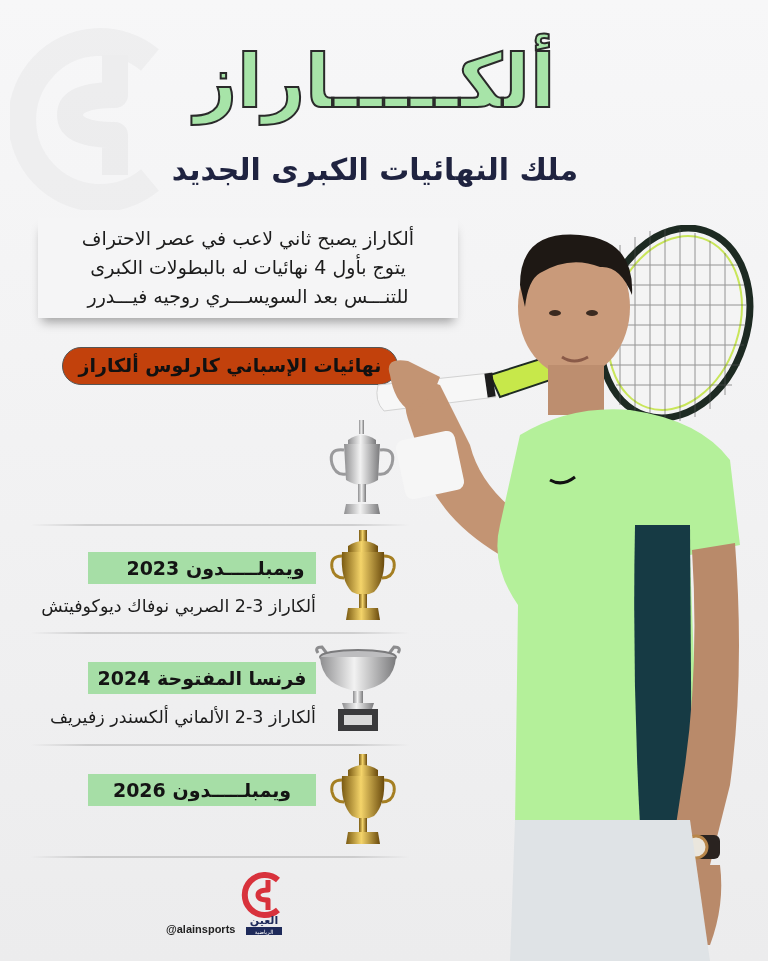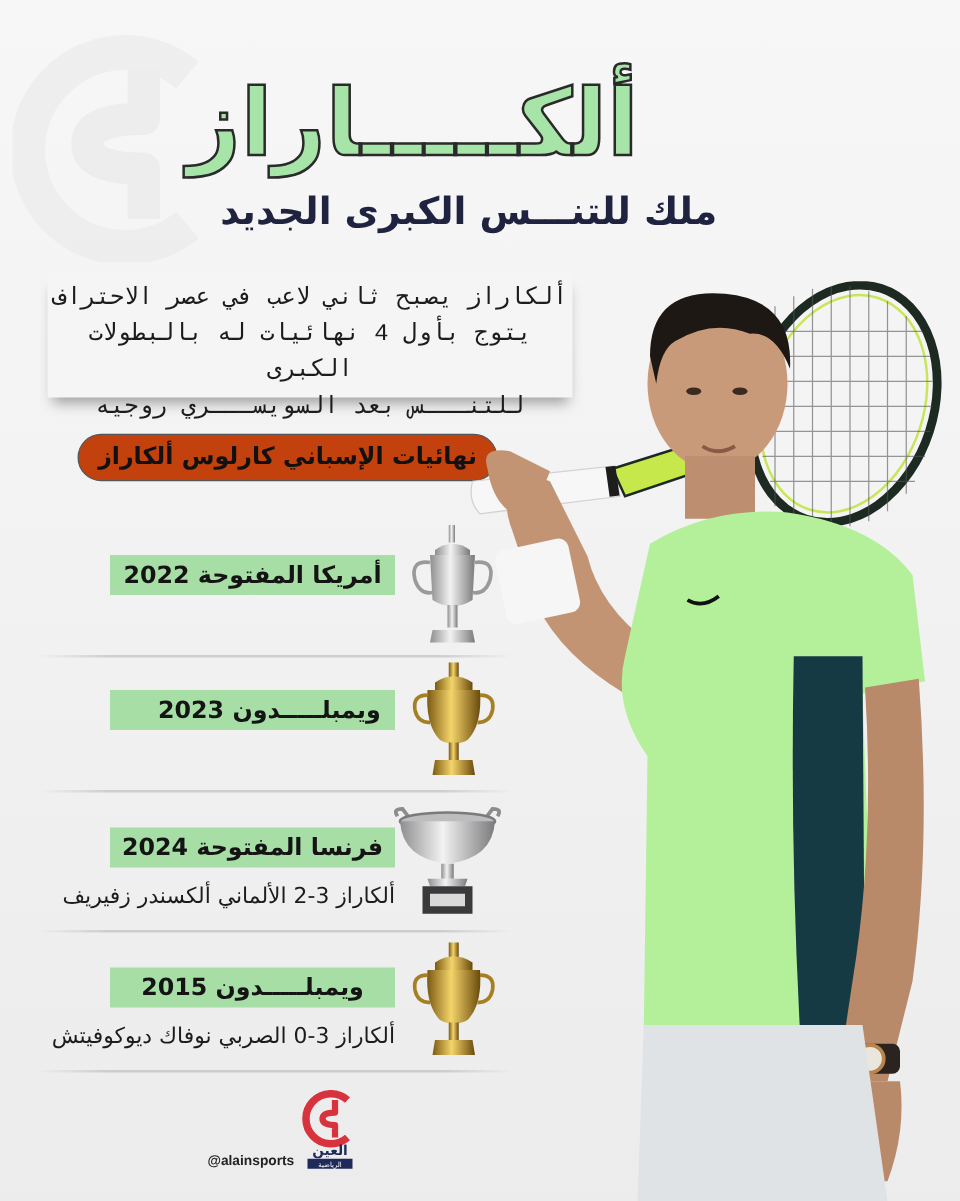--- a/index.html
+++ b/index.html
@@ -8,22 +8,22 @@
     position: relative;
     background: linear-gradient(180deg, #f7f7f8 0%, #f1f1f2 55%, #ececed 100%);
     font-family: "DejaVu Sans", sans-serif;
     color: #1d1d1f;
   }
   .watermark {
     position: absolute; left: 10px; top: 20px; width: 170px; height: 190px;
     opacity: 0.55;
   }
   .title-main {
-    position: absolute; left: 150px; top: 44px; width: 450px; height: 110px;
-    display: flex; align-items: center; 
+    position: absolute; left: 150px; top: 26px; width: 450px; height: 110px;
+    display: flex; align-items: center; justify-content: center;
   }
   .title-main span {
     direction: rtl;
     font-family: "DejaVu Sans", sans-serif;
     font-weight: bold;
     font-size: 74px;
     color: #a7e4a8;
     -webkit-text-stroke: 2px #2a2a2a;
     letter-spacing: 1px;
     line-height: 1;
@@ -33,21 +33,20 @@
     direction: rtl; text-align: center;
     font-weight: bold; font-size: 30px; color: #1f2340;
     line-height: 50px;
   }
   .intro-card {
     position: absolute; left: 38px; top: 218px; width: 420px; height: 100px;
     background: #f5f5f6;
     box-shadow: 0 8px 10px -4px rgba(0,0,0,0.35);
     direction: rtl; text-align: center;
     padding-top: 6px;
-    font-family: Liberation Mono, monospace;
   }
   .intro-card div {
     font-size: 19px; line-height: 29px; color: #1c1c1c;
   }
   .section-pill {
     position: absolute; left: 62px; top: 347px; width: 336px; height: 38px;
     border: 1.5px solid #555; border-radius: 20px;
     background: #c2410c;
     direction: rtl; text-align: center;
     font-weight: bold; font-size: 19px; line-height: 35px; color: #111;
@@ -83,21 +82,21 @@
 <body>
 
 <svg class="watermark" viewBox="0 0 170 190">
   <path d="M140 40 A78 78 0 1 0 140 160" fill="none" stroke="#e9e9ea" stroke-width="28"></path>
   <path d="M105 35 L105 75 Q60 75 60 95 Q60 115 105 115 L105 155" fill="none" stroke="#e6e6e7" stroke-width="26" stroke-linejoin="round"></path>
 </svg>
 
 <div class="title-main">
   <span>ألكـــــاراز</span>
 </div>
-<div class="subtitle">ملك للتنـــس الكبرى الجديد</div>
+<div class="subtitle">ملك النهائيات الكبرى الجديد</div>
 
 <div class="intro-card">
   <div>ألكاراز يصبح ثاني لاعب في عصر الاحتراف</div>
   <div>يتوج بأول 4 نهائيات له بالبطولات الكبرى</div>
   <div>للتنـــس بعد السويســـري روجيه فيـــدرر</div>
 </div>
 
 <div class="section-pill">نهائيات الإسباني كارلوس ألكاراز</div>
 
 <svg class="player" viewBox="0 0 398 736">
@@ -147,21 +146,20 @@
 
   <path d="M322 325 L365 318 Q375 450 360 560 L340 640 L300 640 L312 560 Q330 450 322 325 Z" fill="#b98a6a"></path>
   <rect x="302" y="610" width="48" height="24" rx="6" fill="#2a2320"></rect>
   <circle cx="326" cy="622" r="11" fill="#eae6dd" stroke="#b8864a" stroke-width="3"></circle>
   <path d="M305 640 L350 640 Q355 680 340 720 L310 720 Q298 680 305 640 Z" fill="#b98a6a"></path>
 
   <path d="M145 595 L320 595 L340 736 L140 736 Z" fill="#dfe3e6"></path>
 </svg>
 
 <div class="final" style="top:420px;">
-  <div class="label" style="top:24px;">أمريكا المفتوحة 2022</div>
   <div class="divider" style="top:104px;"></div>
 </div>
 <svg class="trophy" style="left:322px; top:418px; width:80px; height:100px;" viewBox="0 0 80 100">
   <defs>
       <linearGradient id="silver" x1="0" x2="1">
         <stop offset="0" stop-color="#8e8e90"></stop>
         <stop offset="0.45" stop-color="#f2f2f2"></stop>
         <stop offset="1" stop-color="#7a7a7c"></stop>
       </linearGradient>
     </defs>
@@ -169,20 +167,21 @@
   <path d="M26 22 Q40 12 54 22 L54 26 L26 26 Z" fill="url(#silver)"></path>
   <path d="M22 26 L58 26 L56 62 Q40 72 24 62 Z" fill="url(#silver)"></path>
   <path d="M22 32 Q6 30 10 46 Q14 58 24 56" fill="none" stroke="#9a9a9c" stroke-width="3"></path>
   <path d="M58 32 Q74 30 70 46 Q66 58 56 56" fill="none" stroke="#9a9a9c" stroke-width="3"></path>
   <rect x="36" y="66" width="8" height="18" fill="url(#silver)"></rect>
   <path d="M24 86 L56 86 L58 96 L22 96 Z" fill="url(#silver)"></path>
 </svg>
 
 <div class="final" style="top:530px;">
   <div class="label" style="top:22px;padding-left:27px;">ويمبلـــــدون 2023</div>
+  <div class="score" style="top:61px;">ألكاراز 3-2 الصربي نوفاك ديوكوفيتش</div>
   <div class="divider" style="top:102px;"></div>
 </div>
 <svg class="trophy" style="left:328px; top:528px; width:70px; height:96px;" viewBox="0 0 70 96">
   <defs>
       <linearGradient id="gold" x1="0" x2="1">
         <stop offset="0" stop-color="#7a5a12"></stop>
         <stop offset="0.45" stop-color="#f4d46a"></stop>
         <stop offset="1" stop-color="#6a4a0c"></stop>
       </linearGradient>
     </defs>
@@ -205,22 +204,21 @@
   <path d="M86 10 Q90 4 82 4 L76 12" fill="none" stroke="#8c8c8e" stroke-width="3"></path>
   <ellipse cx="46" cy="14" rx="38" ry="7" fill="#bdbdbf" stroke="#7a7a7c" stroke-width="2"></ellipse>
   <path d="M8 14 Q10 44 46 48 Q82 44 84 14 Z" fill="url(#silver)"></path>
   <rect x="41" y="48" width="10" height="12" fill="url(#silver)"></rect>
   <path d="M30 60 L62 60 L60 66 L32 66 Z" fill="url(#silver)"></path>
   <rect x="26" y="66" width="40" height="22" fill="#3a3a3c"></rect>
   <rect x="32" y="72" width="28" height="10" fill="#d9d9d9"></rect>
 </svg>
 
 <div class="final" style="top:752px;">
-  <div class="label" style="top:22px;">ويمبلـــــدون 2015</div>
-  <div class="score" style="top:62px;">ألكاراز 3-0 الصربي نوفاك ديوكوفيتش</div>
+  <div class="label" style="top:22px;">ويمبلـــــدون 2026</div>
   <div class="divider" style="top:104px;"></div>
 </div>
 <svg class="trophy" style="left:328px; top:752px; width:70px; height:96px;" viewBox="0 0 70 96">
   <rect x="31" y="2" width="8" height="12" fill="url(#gold)"></rect>
   <path d="M20 18 Q35 8 50 18 L50 24 L20 24 Z" fill="url(#gold)"></path>
   <path d="M14 24 L56 24 Q58 52 46 64 Q35 70 24 64 Q12 52 14 24 Z" fill="url(#gold)"></path>
   <path d="M14 28 Q2 28 4 40 Q6 50 16 50" fill="none" stroke="#a57f22" stroke-width="3"></path>
   <path d="M56 28 Q68 28 66 40 Q64 50 54 50" fill="none" stroke="#a57f22" stroke-width="3"></path>
   <rect x="31" y="66" width="8" height="14" fill="url(#gold)"></rect>
   <path d="M20 80 L50 80 L52 92 L18 92 Z" fill="url(#gold)"></path>

